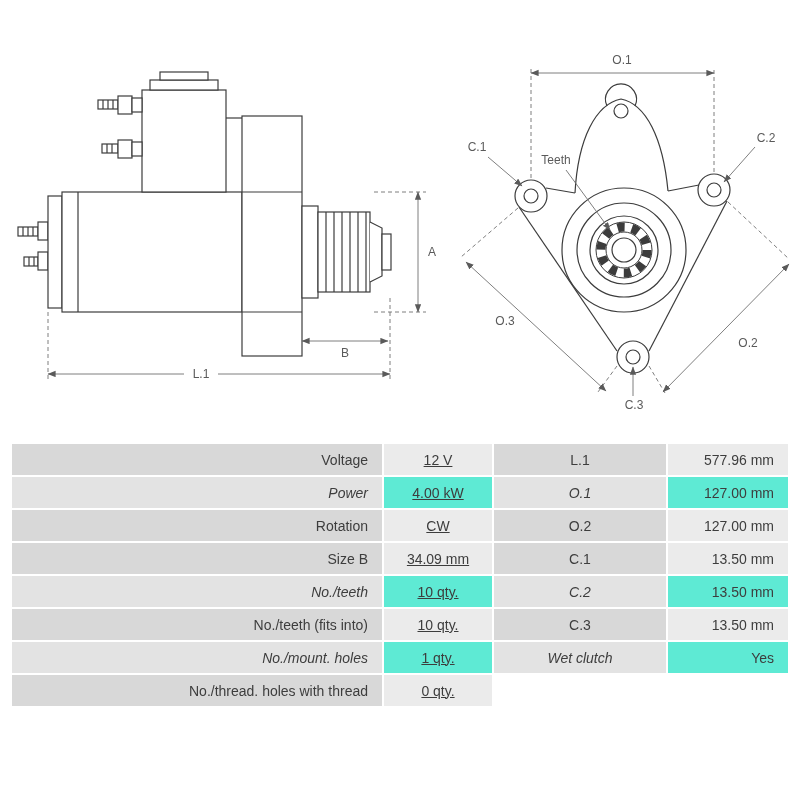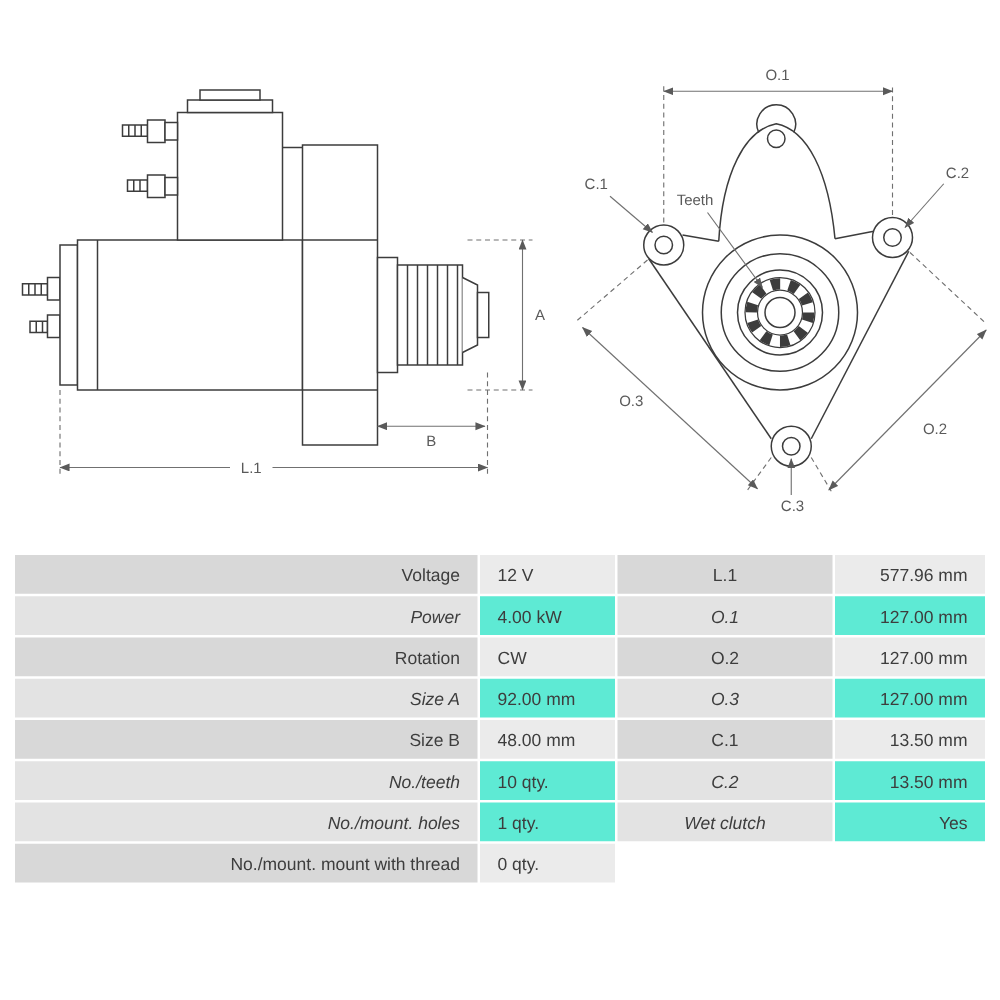--- a/index.html
+++ b/index.html
@@ -2,21 +2,21 @@
 <html><head>
 <meta charset="utf-8">
 <style>
   html,body{margin:0;padding:0;background:#fff;}
   .sheet{width:800px;height:800px;background:#fff;font-family:"Liberation Sans",sans-serif;overflow:hidden;}
   svg.drawings{display:block;}
   table.spec{border-collapse:separate;border-spacing:2px;width:780px;margin:0 auto;table-layout:fixed;
              font-size:14px;color:#3d3d3d;}
   table.spec td{height:31px;padding:0 14px;box-sizing:border-box;overflow:hidden;white-space:nowrap;}
   td.lbl  {text-align:right;}
-  td.vall {text-align:left;padding:0 6px;}
+  td.vall {text-align:center;padding:0 6px;text-decoration:underline;}
   td.lblr {text-align:center;}
   td.valr {text-align:right;}
   tr.odd  td.lbl, tr.odd  td.lblr {background:#d8d8d8;}
   tr.odd  td.vall,tr.odd  td.valr {background:#ebebeb;}
   tr.even td.lbl, tr.even td.lblr {background:#e3e3e3;font-style:italic;}
   tr.even td.vall,tr.even td.valr {background:#5eead4;}
   td.blank{background:#fff !important;}
   text{font-family:"Liberation Sans",sans-serif;}
 </style>
 </head>
@@ -162,45 +162,45 @@
         <td class="vall">4.00 kW</td>
         <td class="lblr">O.1</td>
         <td class="valr">127.00 mm</td>
       </tr>
       <tr class="odd">
         <td class="lbl">Rotation</td>
         <td class="vall">CW</td>
         <td class="lblr">O.2</td>
         <td class="valr">127.00 mm</td>
       </tr>
-      <tr class="even">
-        <td class="lbl">Size A</td>
-        <td class="vall">92.00 mm</td>
-        <td class="lblr">O.3</td>
-        <td class="valr">127.00 mm</td>
-      </tr>
       <tr class="odd">
         <td class="lbl">Size B</td>
-        <td class="vall">48.00 mm</td>
+        <td class="vall">34.09 mm</td>
         <td class="lblr">C.1</td>
         <td class="valr">13.50 mm</td>
       </tr>
       <tr class="even">
         <td class="lbl">No./teeth</td>
         <td class="vall">10 qty.</td>
         <td class="lblr">C.2</td>
         <td class="valr">13.50 mm</td>
       </tr>
+      <tr class="odd">
+        <td class="lbl">No./teeth (fits into)</td>
+        <td class="vall">10 qty.</td>
+        <td class="lblr">C.3</td>
+        <td class="valr">13.50 mm</td>
+      </tr>
       <tr class="even">
         <td class="lbl">No./mount. holes</td>
         <td class="vall">1 qty.</td>
         <td class="lblr">Wet clutch</td>
         <td class="valr">Yes</td>
       </tr>
       <tr class="odd">
-        <td class="lbl">No./mount. mount with thread</td>
+        <td class="lbl">No./thread. holes with thread</td>
         <td class="vall">0 qty.</td>
         <td class="lblr blank"></td>
         <td class="valr blank"></td>
       </tr>
     </tbody>
   </table>
 </div>
 
 </body></html>

